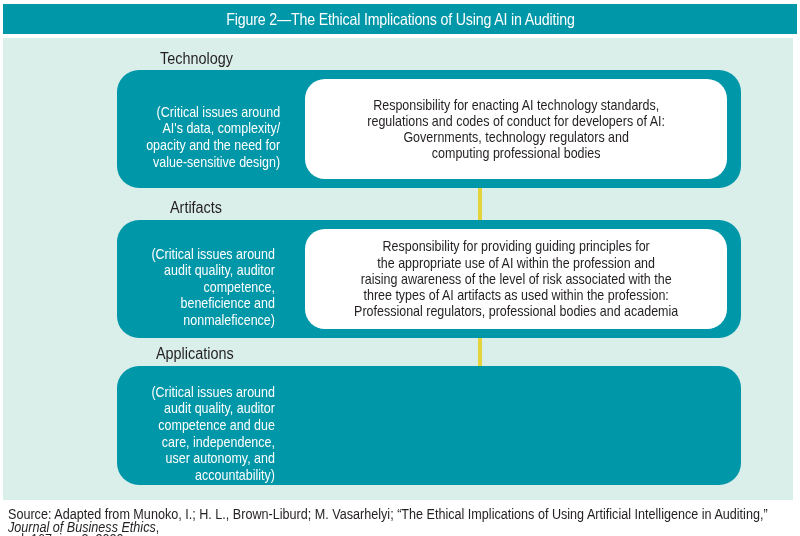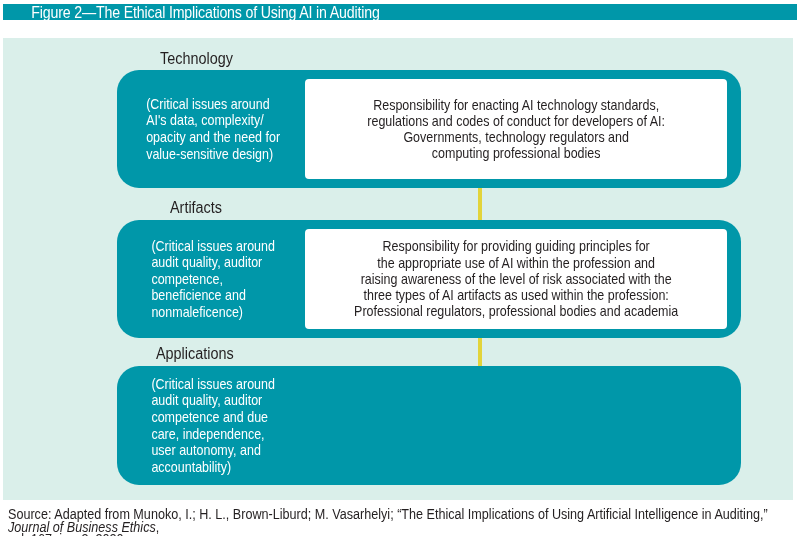--- a/index.html
+++ b/index.html
@@ -1,22 +1,22 @@
 <!DOCTYPE html>
 <html><head>
 <meta charset="utf-8">
 <style>
   * { box-sizing: border-box; margin: 0; padding: 0; }
   html, body { width: 800px; height: 536px; background: #ffffff; overflow: hidden; }
   body { position: relative; font-family: "Liberation Sans", "DejaVu Sans", sans-serif; color: #231f20; }
 
   .header {
-    position: absolute; left: 3px; top: 4px; width: 794px; height: 16px;
+    position: absolute; left: 3px; top: 4px; width: 794px; height: 30px;
     background: #0097a9;
-    display: flex; align-items: center; justify-content: flex-start;
+    display: flex; align-items: center; justify-content: center;
   }
   .header-title {
     color: #ffffff; font-size: 16.5px; letter-spacing: -0.2px;
     transform: scaleX(0.86); transform-origin: center; white-space: nowrap;
   }
 
   .panel {
     position: absolute; left: 3px; top: 38px; width: 790px; height: 462px;
     background: #daefea;
   }
@@ -28,29 +28,29 @@
   .section-label {
     position: absolute; font-size: 16px; color: #231f20;
     transform: scaleX(0.9); transform-origin: left center; white-space: nowrap;
   }
 
   .box {
     position: absolute; left: 117px; width: 624px;
     background: #0097a9; border-radius: 22px;
   }
   .issues {
-    position: absolute; left: 0; top: 0; width: 192px; height: 100%;
+    position: absolute; left: 0; top: 8px; width: 192px; height: 100%;
     display: flex; align-items: center; justify-content: center;
-    color: #ffffff; text-align: left; font-size: 14.2px; line-height: 16.6px;
+    color: #ffffff; text-align: right; font-size: 14.2px; line-height: 16.6px;
   }
   .issues span, .resp span { display: block; white-space: nowrap; }
   .issues-inner, .resp-inner { transform: scaleX(0.88); transform-origin: center; }
   .resp {
     position: absolute; left: 188px; right: 14px; top: 9px; bottom: 9px;
-    background: #ffffff; border-radius: 4px;
+    background: #ffffff; border-radius: 20px;
     display: flex; align-items: center; justify-content: center;
     text-align: center; font-size: 14.2px; line-height: 16.2px; color: #231f20;
   }
 
   .source {
     position: absolute; left: 8px; top: 508px; width: 790px;
     font-size: 14px; line-height: 12.5px; color: #231f20;
   }
   .source-inner { transform: scaleX(0.9); transform-origin: left top; width: 111%; }
   .source em { font-style: italic; }

